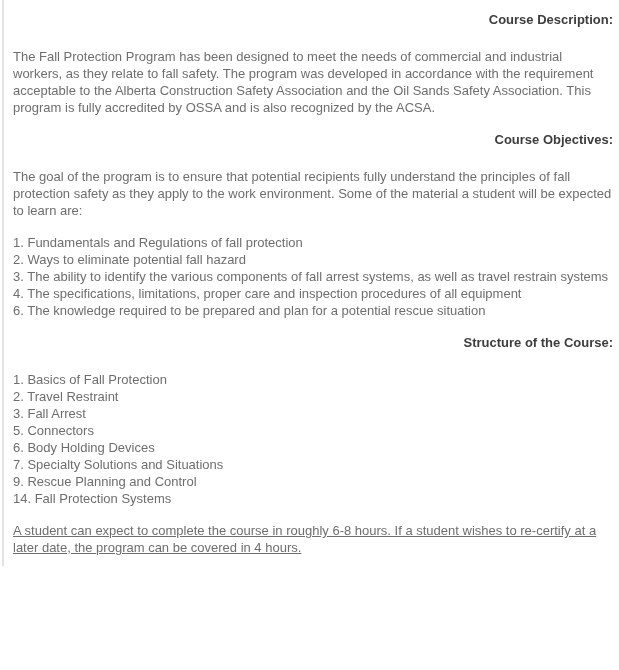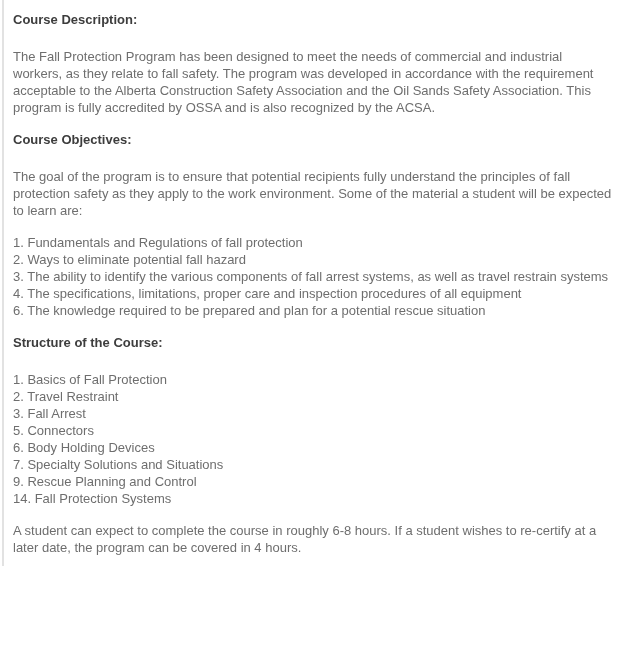--- a/index.html
+++ b/index.html
@@ -19,35 +19,37 @@
     border-left: 2px solid #e2e2e2;
     padding: 11px 6px 10px 9px;
     font-size: 13px;
     line-height: 17px;
     color: #6e6e6e;
   }
   .heading {
     margin: 15px 0 20px 0;
     font-weight: bold;
     color: #3d3d3d;
+    text-align: right;
   }
   .heading.first {
     margin-top: 0;
   }
   .para {
     margin: 0 0 15px 0;
   }
   .list {
     margin: 0 0 15px 0;
   }
   .list-line {
     margin: 0;
   }
   .closing {
     margin: 0;
+    text-decoration: underline;
   }
 </style>
 </head>
 <body>
 
 <div class="content">
 
   <p class="heading first">Course Description:</p>
 
   <p class="para">The Fall Protection Program has been designed to meet the needs of commercial and industrial workers, as they relate to fall safety. The program was developed in accordance with the requirement acceptable to the Alberta Construction Safety Association and the Oil Sands Safety Association. This program is fully accredited by OSSA and is also recognized by the ACSA.</p>

